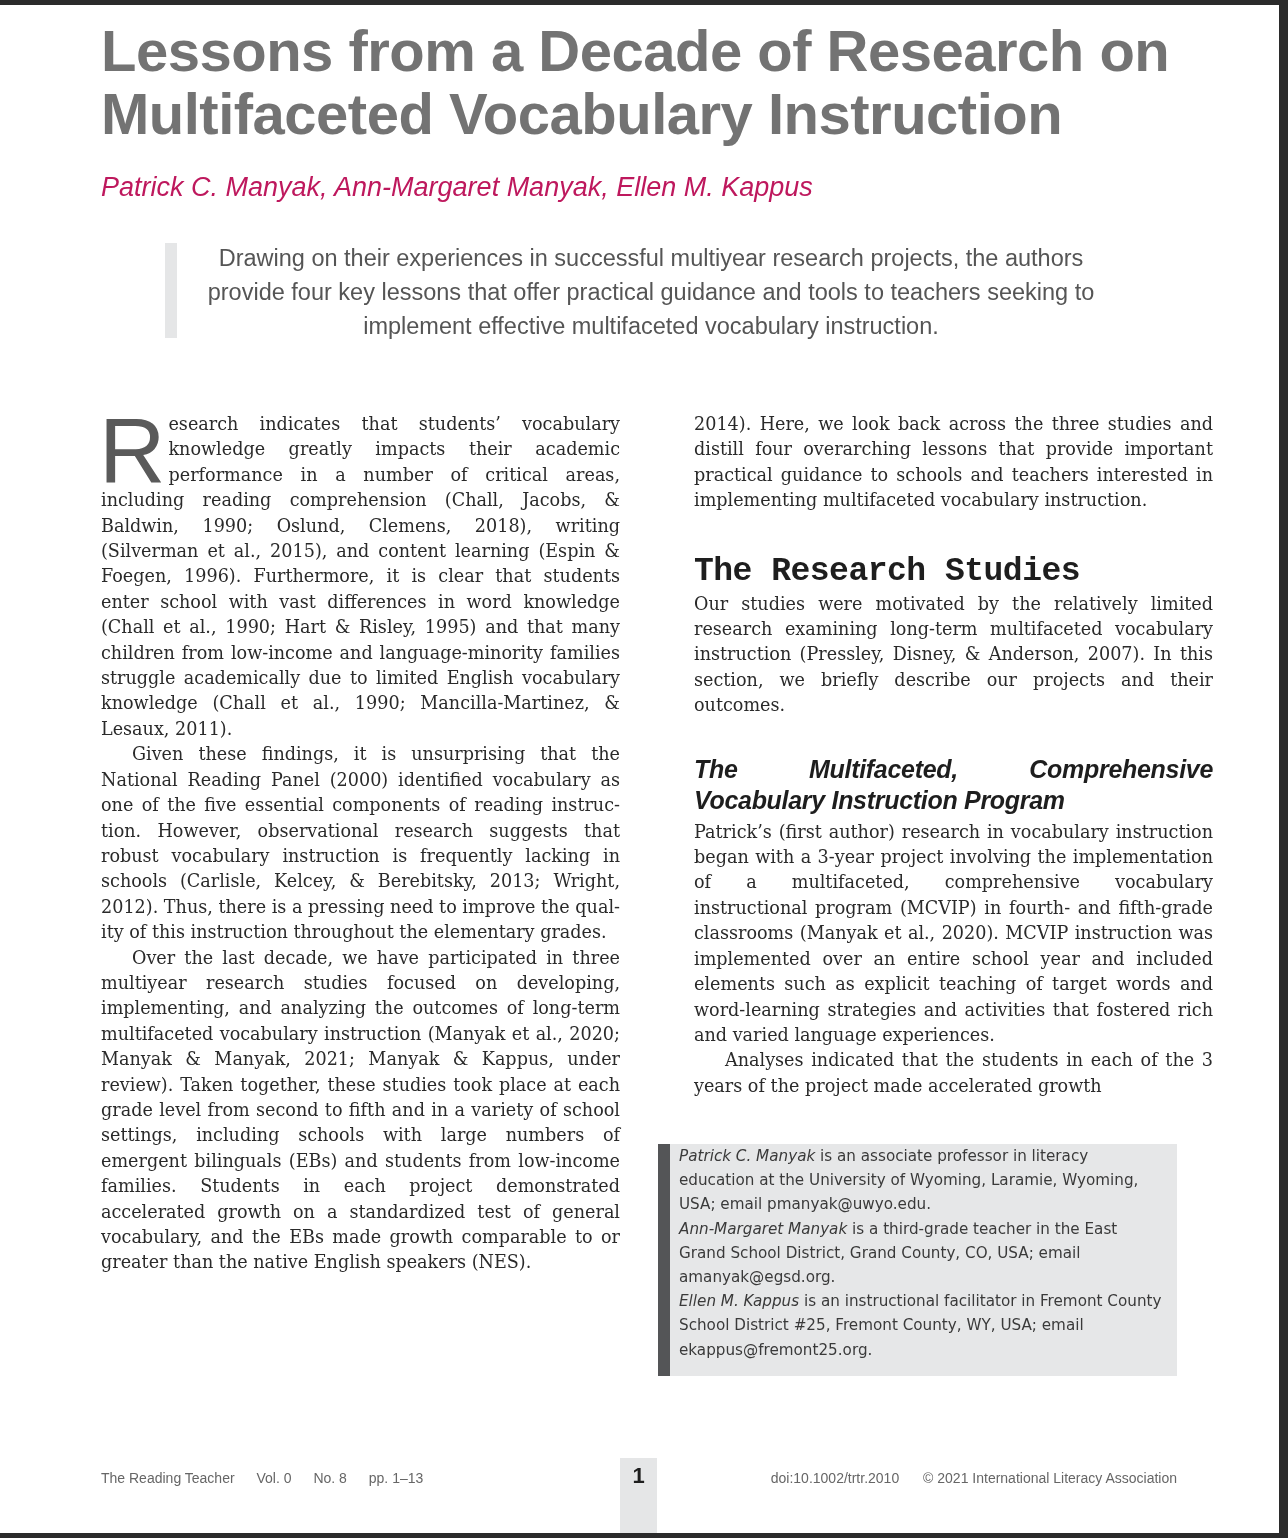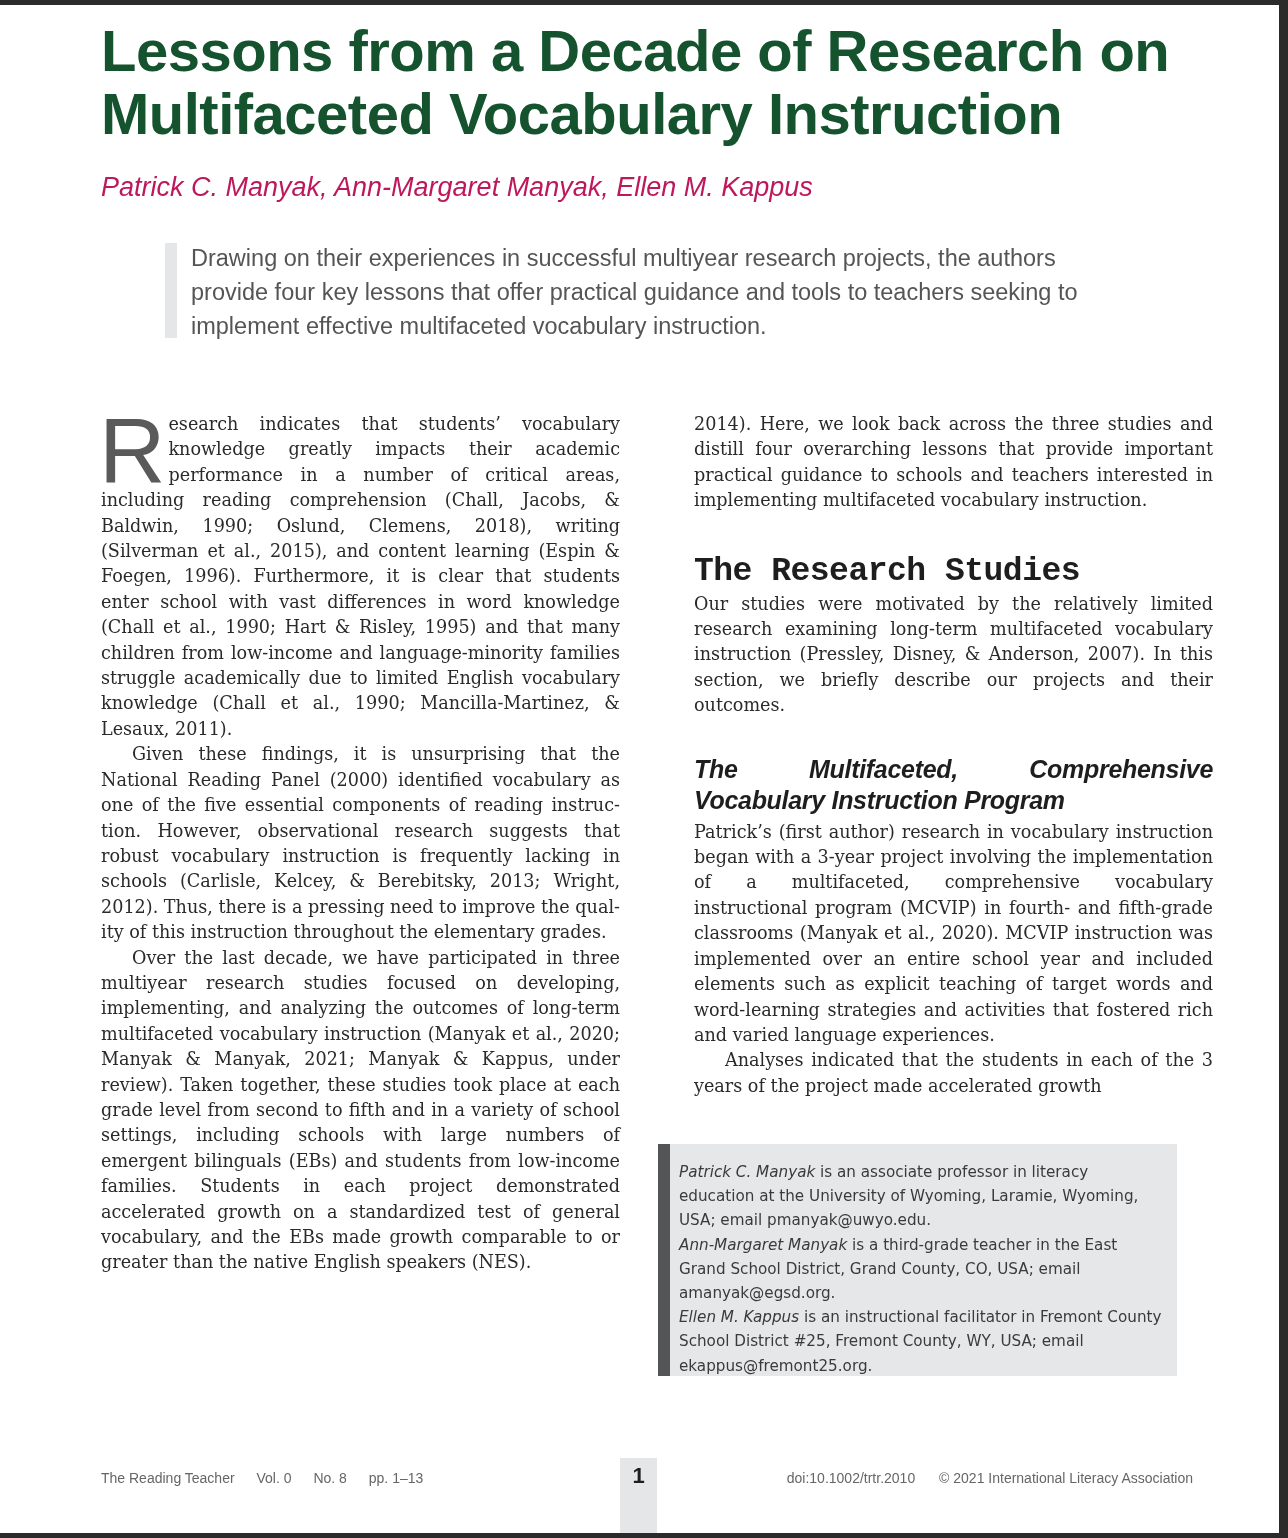--- a/index.html
+++ b/index.html
@@ -8,30 +8,30 @@
     background:#2b2b2b; position:relative;
     font-family:"DejaVu Serif", serif;
   }
   .page {
     position:absolute; left:0; top:5px; width:1279px; height:1528px;
     background:#ffffff; overflow:hidden;
   }
   .title {
     position:absolute; left:101px; top:14px; width:1120px;
     font-family:"Liberation Sans", sans-serif; font-weight:700;
-    font-size:58px; line-height:63px; color:#14532d; letter-spacing:-0.5px;
+    font-size:58px; line-height:63px; color:#737373; letter-spacing:-0.5px;
     margin:0;
   }
   .authors {
     position:absolute; left:101px; top:167px;
     font-family:"Liberation Sans", sans-serif; font-style:italic;
     font-size:27px; color:#be185d; margin:0;
   }
   .abstract {
-    position:absolute; left:165px; top:238px; width:960px; height:95px;
+    position:absolute; left:165px; top:238px; width:960px; height:95px;text-align:center;
   }
   .abstract-bar {
     position:absolute; left:0; top:0; width:12px; height:95px; background:#e5e6e7;
   }
   .abstract-text {
     position:absolute; left:26px; top:-2px; width:920px;
     font-family:"Liberation Sans", sans-serif; font-size:23.5px; line-height:34px;
     color:#555555; margin:0;
   }
   .col {
@@ -56,39 +56,39 @@
     font-size:25px; line-height:31px; color:#1e1e1e; margin:35px 0 4px 0; letter-spacing:-0.3px;
   }
   .bio-box {
     position:absolute; left:658px; top:1139px; width:519px; height:232px;
     background:#e6e7e8;
   }
   .bio-bar {
     position:absolute; left:0; top:0; width:12px; height:100%; background:#545557;
   }
   .bio-content {
-    position:absolute; left:21px; top:16px; width:485px;
+    position:absolute; left:21px; top:0; width:485px;
     font-family:"DejaVu Sans", sans-serif; font-size:15.2px; line-height:24.2px; color:#3a3a3a;
   }
   .bio-content p { margin:0; }
   .bio-content em { font-style:italic; }
   .footer {
     position:absolute; left:0; top:1453px; width:1279px; height:75px;
     font-family:"Liberation Sans", sans-serif; font-size:14px; color:#666666;
   }
   .footer-left { position:absolute; left:101px; top:12px; }
   .footer-left span { margin-right:18px;margin-top:28px; }
   .page-tab {
     position:absolute; left:620px; top:0; width:37px; height:75px; background:#e5e6e7;
   }
   .page-num {
     position:absolute; left:0; top:5px; width:37px; text-align:center;
     font-family:"Liberation Sans", sans-serif; font-weight:700; font-size:22px; color:#1e1e1e;
   }
-  .footer-right { position:absolute; right:86px; top:12px; }
+  .footer-right { position:absolute; right:102px; top:12px; }
   .footer-right span { margin-left:20px; }
 </style>
 </head>
 <body>
 
 <div class="page">
 
   <h1 class="title">Lessons from a Decade of Research on Multifaceted Vocabulary Instruction</h1>
   <p class="authors">Patrick C. Manyak, Ann-Margaret Manyak, Ellen M. Kappus</p>
 

